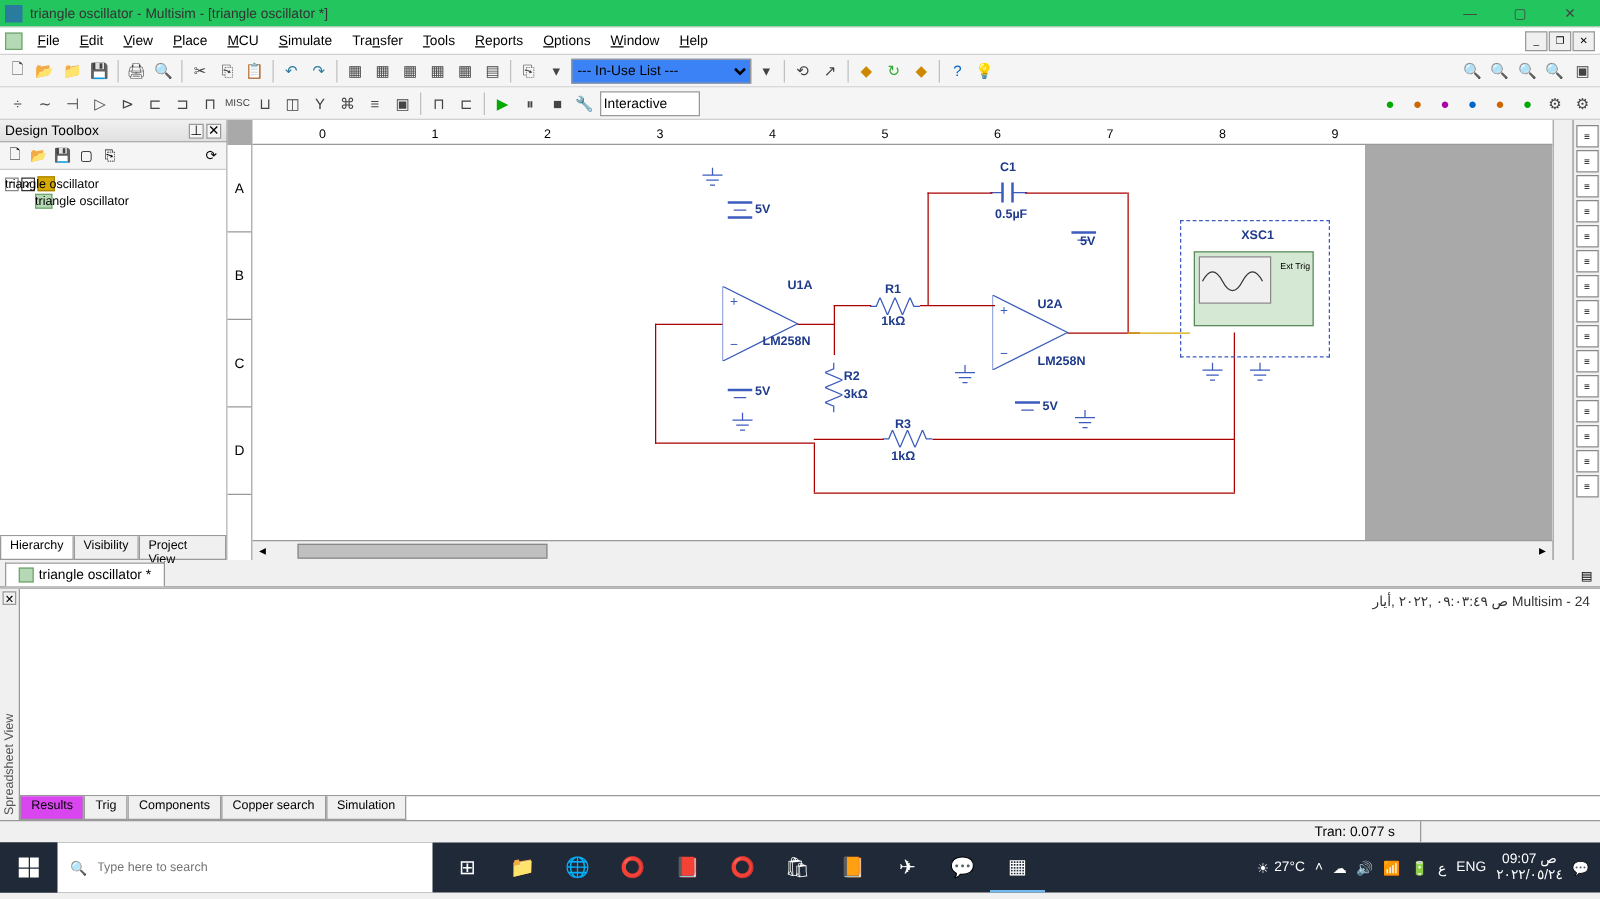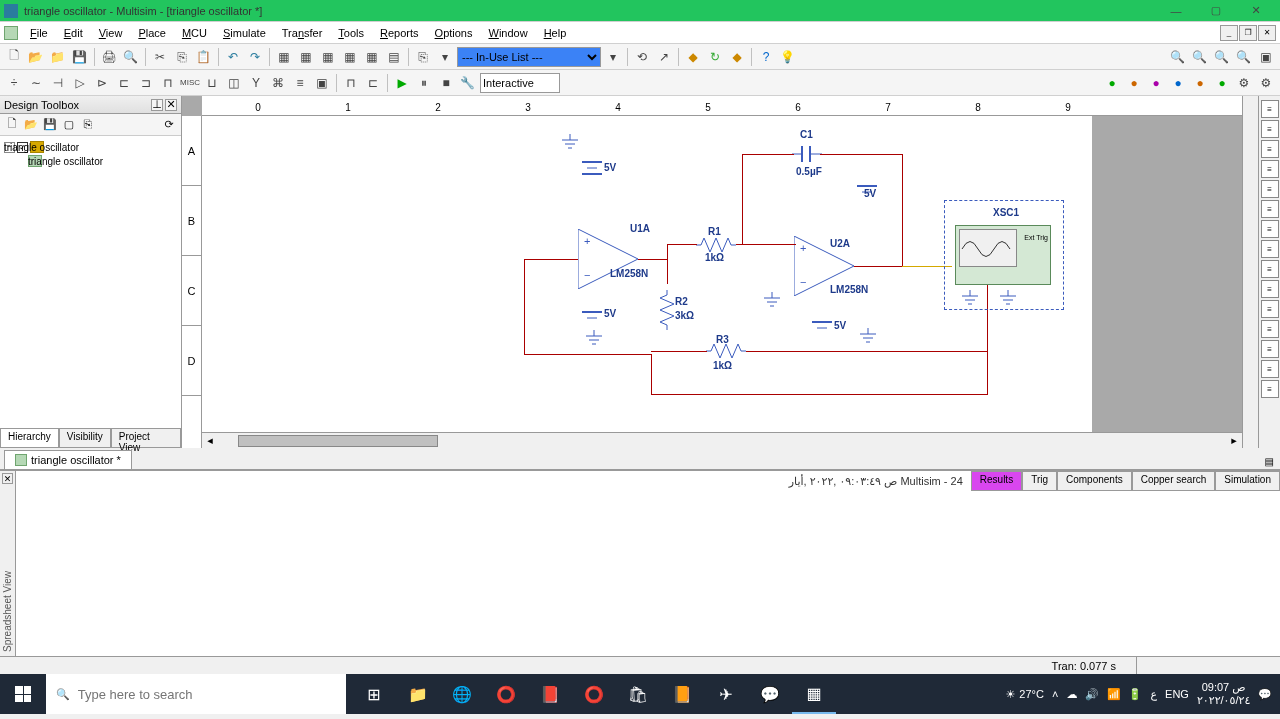--- a/index.html
+++ b/index.html
@@ -49,33 +49,33 @@
 .scroll-h .thumb{height:12px;background:#c0c0c0;border:1px solid #888;margin-left:20px;width:200px}
 .right-dock{width:22px;background:#f0f0f0;border-left:1px solid #999;display:flex;flex-direction:column;align-items:center;gap:2px;padding-top:4px}
 .right-dock span{width:18px;height:18px;background:#fff;border:1px solid #888;font-size:8px;display:flex;align-items:center;justify-content:center}
 .doc-tabs{height:22px;background:#f0f0f0;display:flex;align-items:flex-end;padding-left:4px;border-bottom:1px solid #999}
 .doc-tab{padding:3px 10px;border:1px solid #999;border-bottom:none;background:#fff;display:flex;align-items:center;gap:4px;font-size:11px}
 .doc-tab .tabicon{width:12px;height:12px;background:#b5d8b5;border:1px solid #6fa56f}
 .spreadsheet{height:186px;background:#fff;border-top:1px solid #999;display:flex}
 .ss-side{width:16px;background:#f0f0f0;border-right:1px solid #999;display:flex;flex-direction:column;align-items:center}
 .ss-side .close{font-size:9px;border:1px solid #999;width:11px;height:11px;margin-top:2px;display:flex;align-items:center;justify-content:center}
 .ss-side .vlabel{writing-mode:vertical-rl;transform:rotate(180deg);font-size:10px;margin-top:auto;margin-bottom:4px;color:#555}
-.ss-body{flex:1;display:flex;flex-direction:row}
+.ss-body{flex:1;display:flex;flex-direction:column}
 .ss-content{flex:1;padding:4px 8px;direction:rtl;text-align:right;color:#333}
 .ss-tabs{height:20px;display:flex;border-top:1px solid #999}
 .ss-tabs .stab{padding:2px 8px;border:1px solid #999;border-top:none;background:#f0f0f0;font-size:10px}
 .ss-tabs .stab.active{background:#d946ef}
 .statusbar{height:18px;background:#f0f0f0;border-top:1px solid #999;display:flex;align-items:center;font-size:10px;padding:0 4px}
 .statusbar .tran{margin-left:auto;padding:0 20px}
 .taskbar{height:40px;background:#1f2937;display:flex;align-items:center;color:#fff}
 .taskbar .start{width:46px;height:40px;display:flex;align-items:center;justify-content:center;background:#1f2937}
 .win-logo{width:16px;height:16px;display:grid;grid-template-columns:1fr 1fr;grid-template-rows:1fr 1fr;gap:1px}
 .win-logo span{background:#fff}
 .search{flex:0 0 300px;height:40px;background:#fff;display:flex;align-items:center;padding:0 10px;gap:8px;color:#666}
-.search input{border:none;outline:none;flex:1;font-size:13px;color:#ec4899}
+.search input{border:none;outline:none;flex:1;font-size:10px;color:#ec4899}
 .task-icons{display:flex;align-items:center;height:40px;margin-left:6px}
 .task-icons .ticon{width:44px;height:40px;display:flex;align-items:center;justify-content:center;font-size:16px}
 .tray{margin-left:auto;display:flex;align-items:center;gap:8px;padding:0 8px;font-size:11px}
 .tray .weather{display:flex;align-items:center;gap:4px}
 .tray .clock{text-align:center;font-size:10px;line-height:1.2}
 
 .sch{position:absolute;inset:0}
 .wire{position:absolute;background:#aa0000}
 .lbl{position:absolute;font-size:10px;color:#000;font-family:Liberation Sans, sans-serif}
 .lbl.blue{color:#1e3a8a;font-weight:bold}
@@ -373,21 +373,21 @@
           <div class="wire" style="left:540px;top:38px;width:52px;height:1px"></div>
           <div class="wire" style="left:618px;top:38px;width:82px;height:1px"></div>
           <div class="wire" style="left:700px;top:38px;width:1px;height:112px"></div>
           <div class="wire" style="left:652px;top:150px;width:58px;height:1px"></div>
           <div class="wire" style="left:449px;top:235px;width:56px;height:1px"></div>
           <div class="wire" style="left:544px;top:235px;width:242px;height:1px"></div>
           <div class="wire" style="left:785px;top:150px;width:1px;height:128px"></div>
 
           <div class="wire" style="left:700px;top:150px;width:50px;height:1px;background:#d4a800"></div>
 
-          <div style="position:absolute;left:742px;top:84px;width:120px;height:110px;border:1px dashed #3b5bbd">
+          <div style="position:absolute;left:742px;top:60px;width:120px;height:110px;border:1px dashed #3b5bbd">
             <div class="lbl blue" style="left:48px;top:6px">XSC1</div>
             <div style="position:absolute;left:10px;top:24px;width:96px;height:60px;background:#d4e8d4;border:1px solid #5a8a5a">
               <div style="position:absolute;left:3px;top:3px;width:58px;height:38px;background:#f0f0f0;border:1px solid #888">
                 <svg width="58" height="38">
                     <path d="M2,19 Q10,4 18,19 Q26,34 34,19 Q42,4 50,19" fill="none" stroke="#333"></path>
                   </svg>
               </div>
               <div style="position:absolute;right:2px;top:8px;font-size:7px">Ext Trig</div>
             </div>
           </div>

